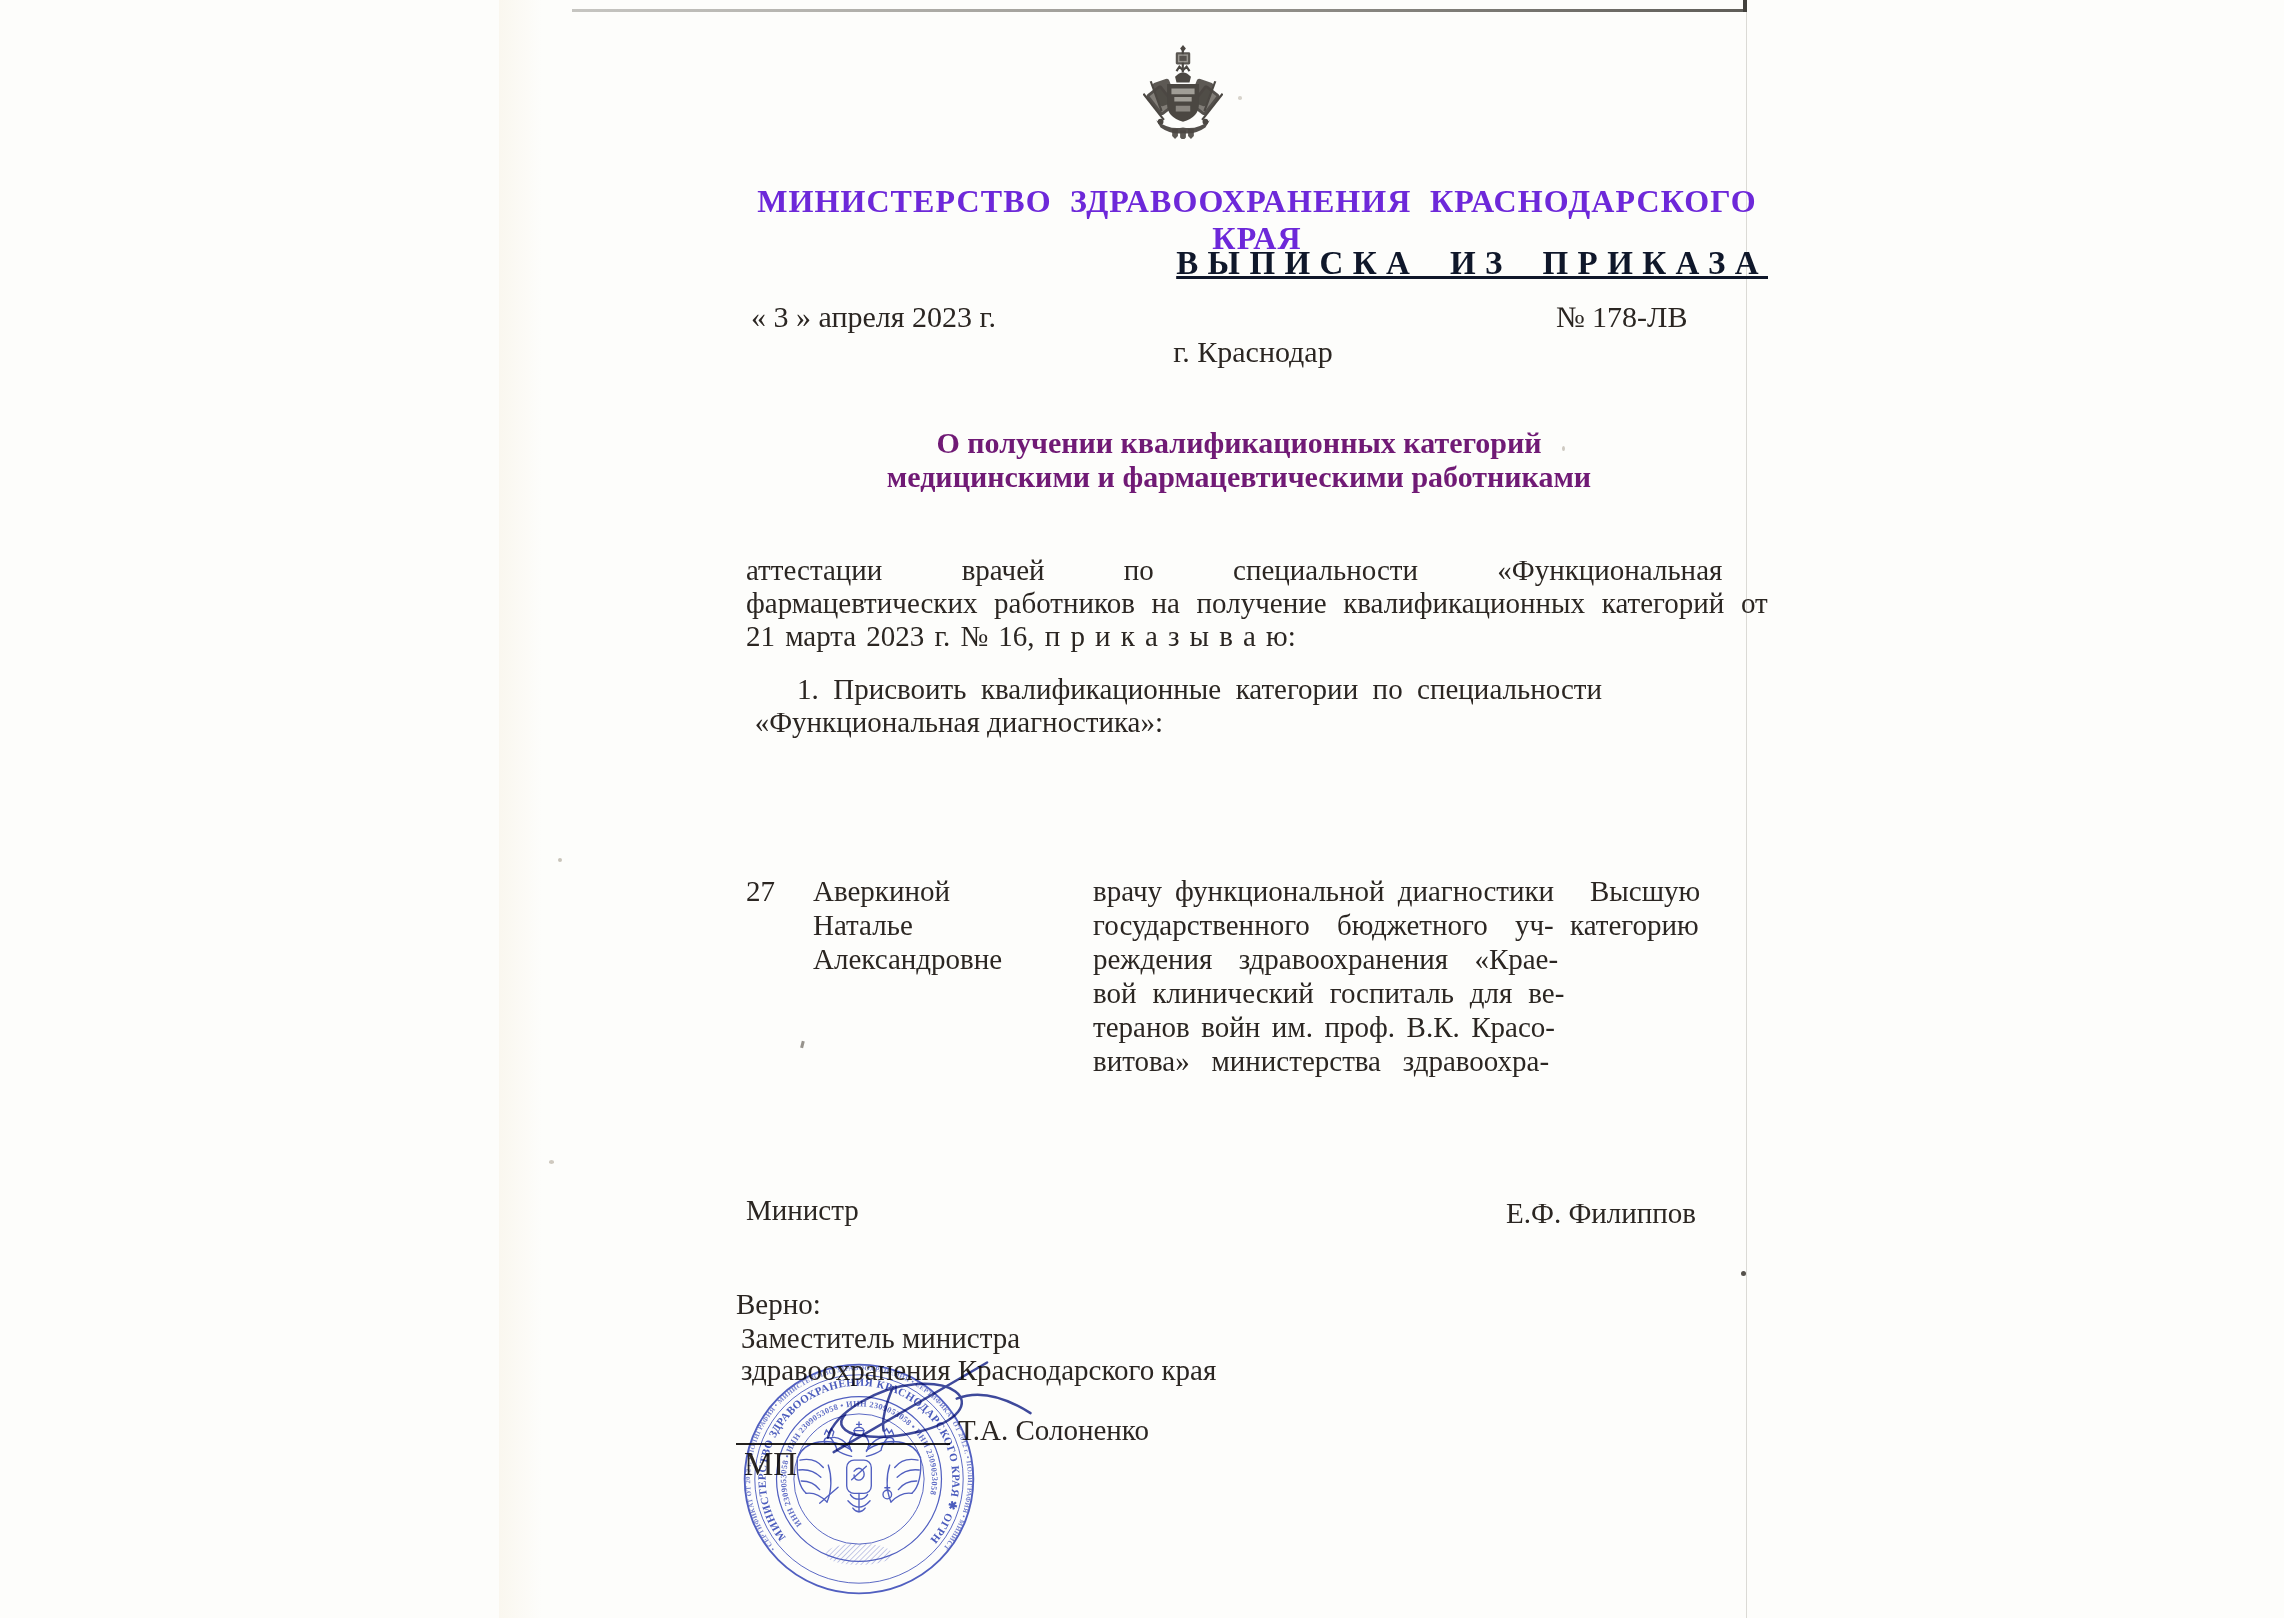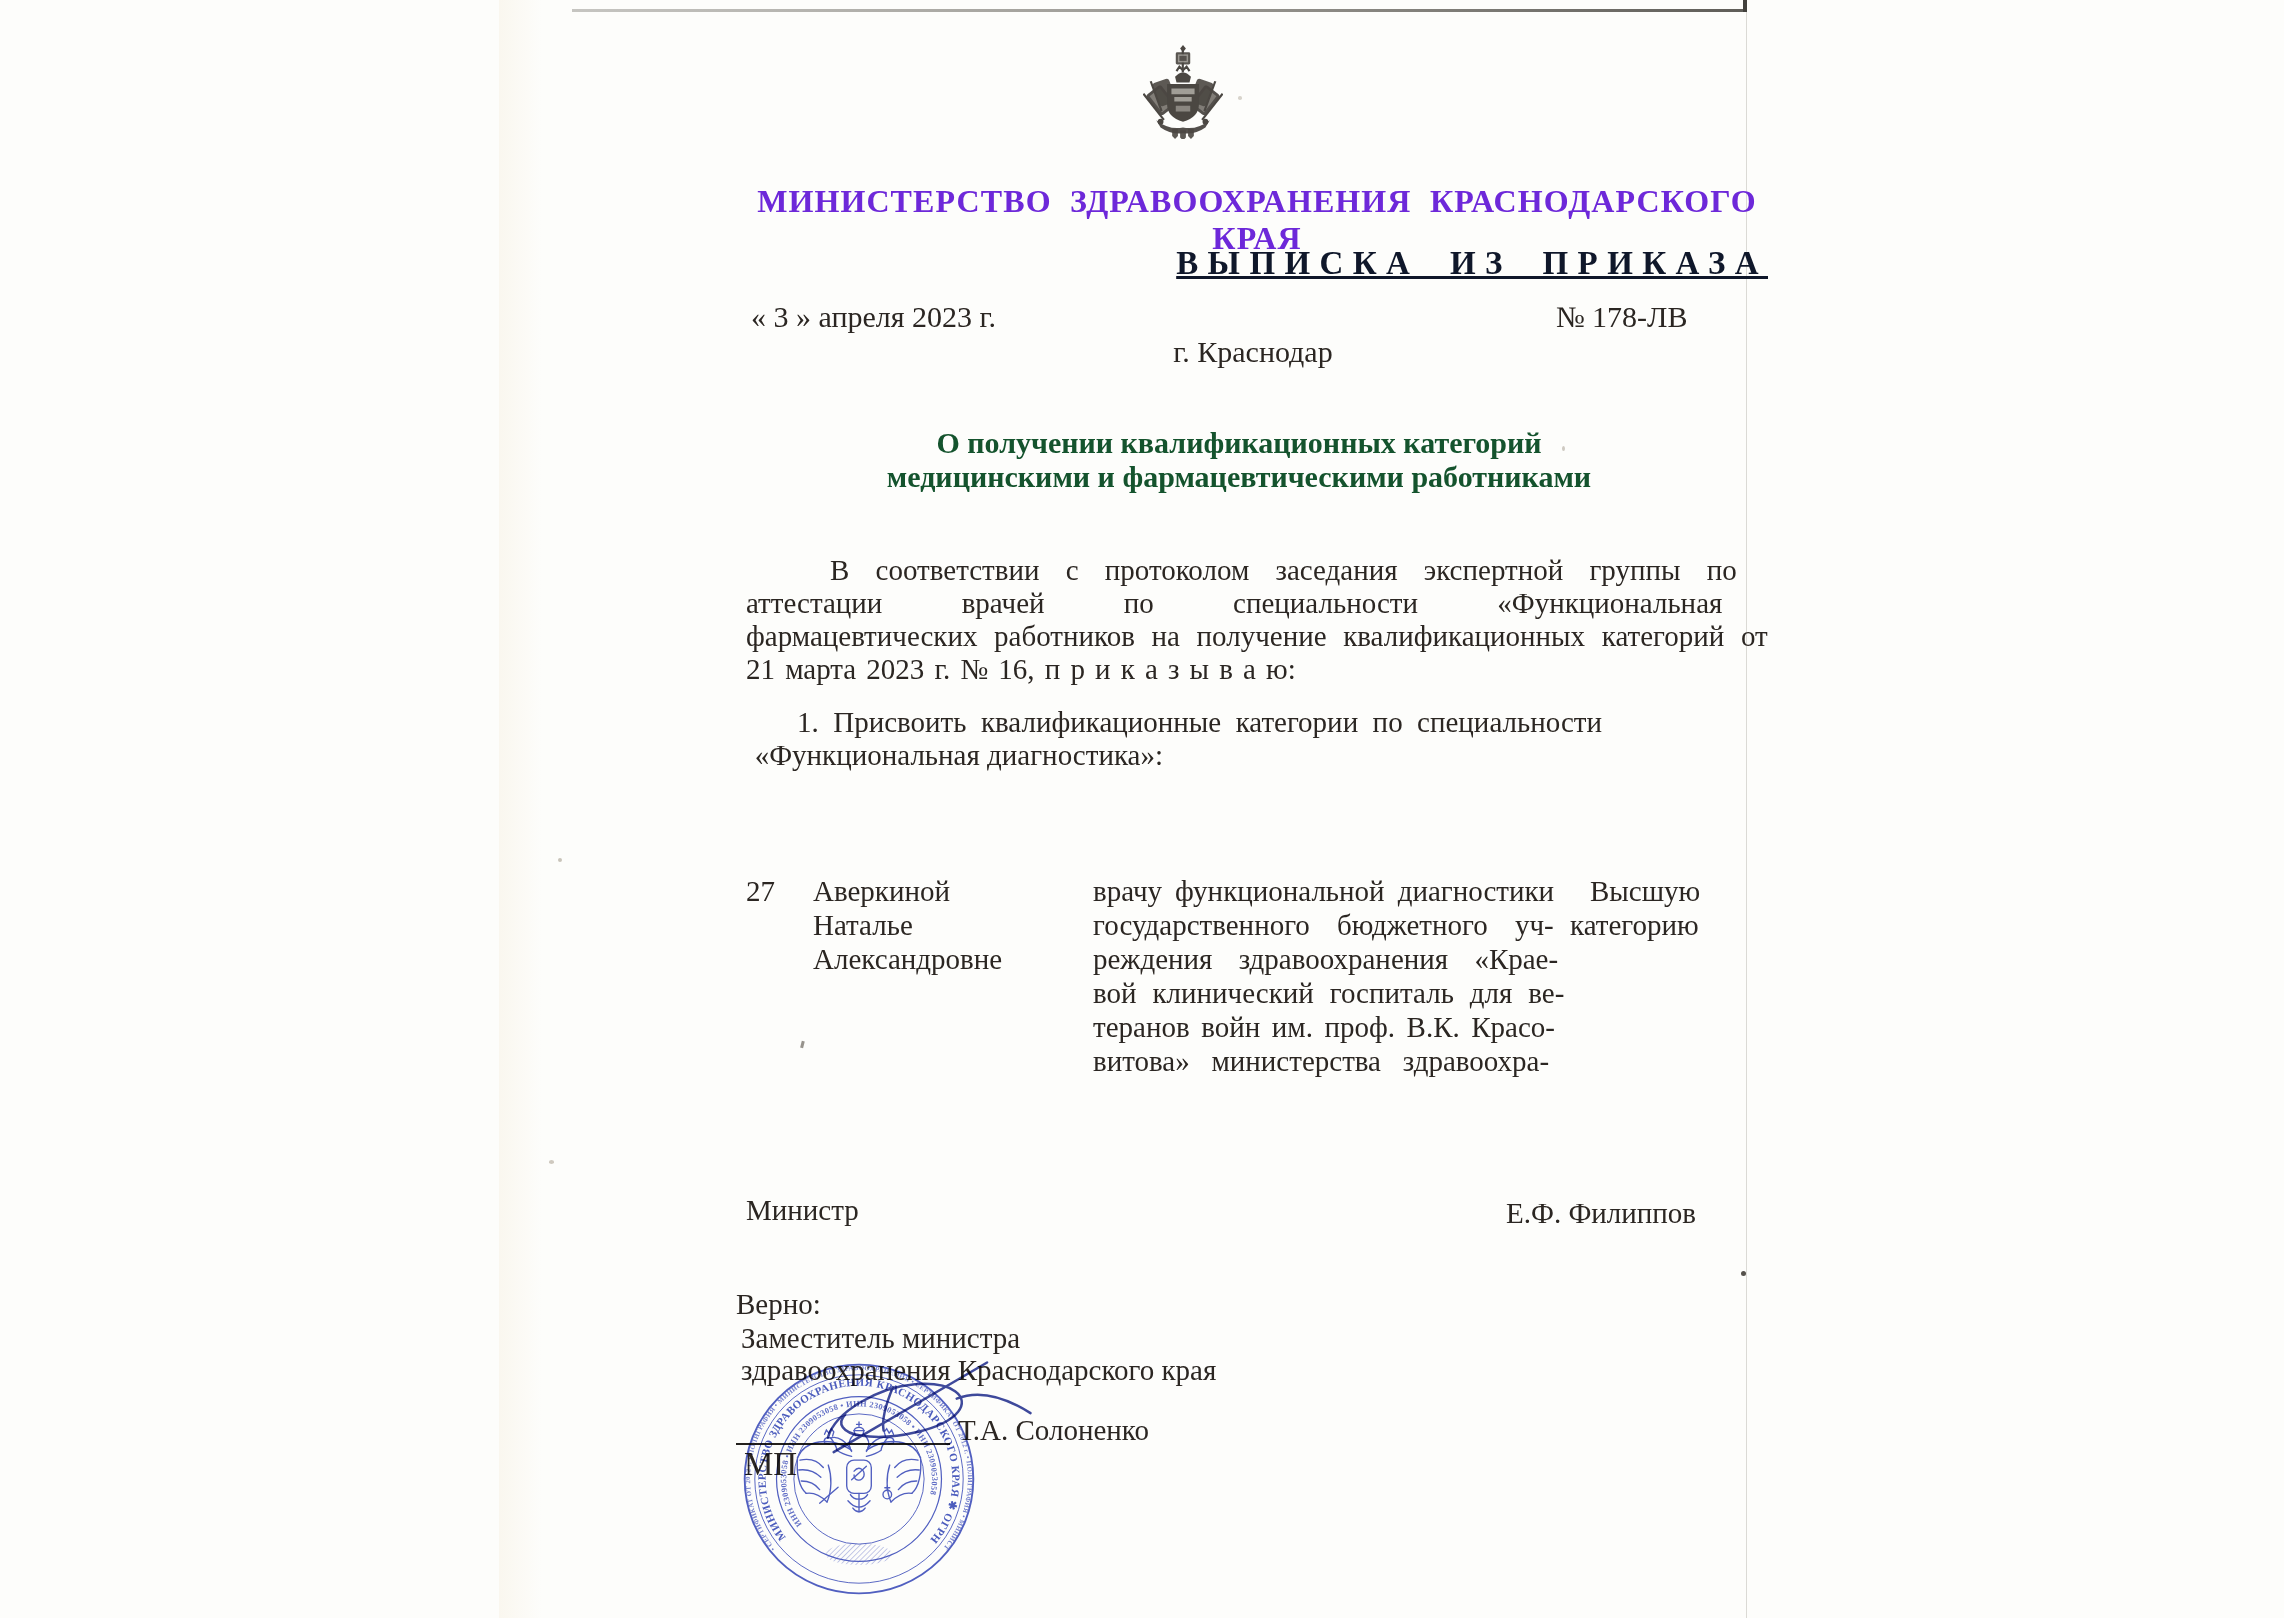--- a/index.html
+++ b/index.html
@@ -24,21 +24,21 @@
   .ministry{left:746px;top:183px;width:1022px;text-align:center;
     font-size:32px;font-weight:bold;letter-spacing:1.1px;word-spacing:9.4px;color:#6d28d9;}
   .doc-type{left:746px;top:245px;width:1022px;text-align:right;
     font-size:33px;font-weight:bold;letter-spacing:9.4px;word-spacing:13px;color:#0f172a;text-decoration:underline;}
   .date-line{left:751px;top:300px;font-size:30px;}
   .order-number{left:1556px;top:300px;font-size:30px;}
   .city{left:746px;top:335px;width:1014px;text-align:center;font-size:30px;}
 
   
   .subject{left:732px;top:426px;width:1014px;text-align:center;
-    font-size:30px;font-weight:bold;line-height:34px;color:#14532d;}
+    font-size:30px;font-weight:bold;line-height:34px;color:#701a75;}
 
   
   .body-block{left:746px;top:554px;width:987px;font-size:29px;line-height:33px;white-space:nowrap;}
   .bl0{padding-left:84px;word-spacing:19px;}
   .bl1{word-spacing:72px;}
   .bl2{word-spacing:36px;}
   .bl3{word-spacing:30px;}
   .bl4{word-spacing:9.4px;}
   .bl5{word-spacing:2.9px;}
   .bl6{padding-left:51px;word-spacing:7.2px;margin-top:20px;}
@@ -139,21 +139,20 @@
   <div class="abs date-line">« 3 » апреля  2023 г.</div>
   <div class="abs order-number">№  178-ЛВ</div>
   <div class="abs city">г. Краснодар</div>
 
   <div class="abs subject">
     <div>О получении квалификационных категорий</div>
     <div>медицинскими и фармацевтическими работниками</div>
   </div>
 
   <div class="abs body-block">
-    <div class="bl0">В соответствии с протоколом заседания экспертной группы по</div>
     <div class="bl1">аттестации врачей по специальности «Функциональная</div>
     <div class="bl4">фармацевтических работников на получение квалификационных категорий от</div>
     <div class="bl5">21 марта 2023 г. № 16, п р и к а з ы в а ю:</div>
     <div class="bl6">1. Присвоить квалификационные категории по специальности</div>
     <div class="bl7">«Функциональная диагностика»:</div>
   </div>
 
   <div class="abs tbl col-num">27</div>
   <div class="abs tbl col-name">
     <div>Аверкиной</div>

